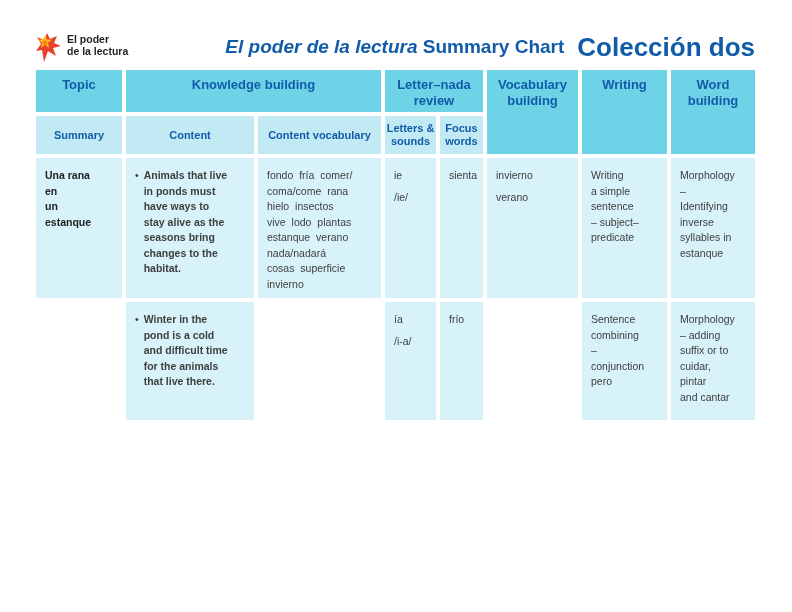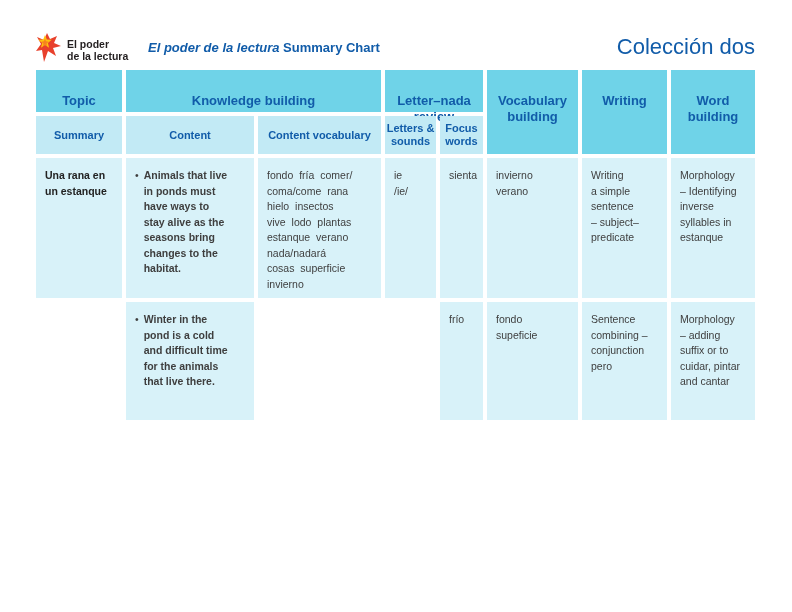--- a/index.html
+++ b/index.html
@@ -11,56 +11,56 @@
     --topic-text:#222222;
   }
   *{box-sizing:border-box;}
   html,body{margin:0;padding:0;background:#ffffff;}
   .page{
     position:relative;width:792px;height:612px;background:#ffffff;
     font-family:"Liberation Sans",sans-serif;overflow:hidden;
   }
   
   .top{position:absolute;left:36px;top:28px;width:719px;height:38px;display:flex;align-items:center;}
-  .logo{display:flex;align-items:flex-end;gap:6px;width:112px;flex:0 0 auto;}
+  .logo{display:flex;align-items:flex-start;gap:6px;width:112px;flex:0 0 auto;}
   .logo svg{display:block;}
   .logo-text{display:flex;flex-direction:column;font-size:10.5px;font-weight:bold;color:#231f20;line-height:12px;}
-  .title{flex:1;margin:0;text-align:left;font-size:13px;font-weight:bold;color:var(--heading-text);white-space:nowrap;}
+  .title{flex:1;margin:13px;text-align:right;font-size:19px;font-weight:bold;color:var(--heading-text);white-space:nowrap;}
   .title em{font-style:italic;}
-  .collection{flex:0 0 auto;font-size:22px;font-weight:normal;color:var(--heading-text);}
+  .collection{flex:0 0 auto;font-size:26px;font-weight:bold;color:var(--heading-text);}
   
   .grid{
     position:absolute;left:36px;top:70px;
     display:grid;
     grid-template-columns:86px 128px 123px 51px 43px 91px 85px 84px;
     grid-template-rows:42px 38px 140px 118px;
     gap:4px;
   }
   .c1{grid-column:1}.c2{grid-column:2}.c3{grid-column:3}.c4{grid-column:4}
   .c5{grid-column:5}.c6{grid-column:6}.c7{grid-column:7}.c8{grid-column:8}
   .c23{grid-column:2/4}.c45{grid-column:4/6}
   .r1{grid-row:1}.r2{grid-row:2}.r3{grid-row:3}.r4{grid-row:4}.r12{grid-row:1/3}
   .hcell{
     background:var(--header-fill);color:var(--heading-text);
     font-size:13px;font-weight:bold;line-height:16px;
-    text-align:center;padding-top:23px;white-space:pre-line;
+    text-align:center;padding-top:7px;white-space:pre-line;
   }
   .shcell{
     background:var(--subheader-fill);color:var(--heading-text);
     font-size:11px;font-weight:bold;line-height:13px;
     display:flex;align-items:center;justify-content:center;
     text-align:center;white-space:pre-line;
   }
   .dcell{
     background:var(--cell-fill);color:var(--body-text);
     font-size:10.5px;line-height:15.5px;
-    padding:10px 6px 6px 9px;
+    padding:10px 22px 6px 9px;
   }
   .para{white-space:pre-line;}
-  .dcell .para + .para{}
+  .dcell .para + .para{margin-top:6px;}
   .topic .para + .para{margin-top:16px;}
   .topic .bd{color:var(--topic-text);}
   .vocab{word-spacing:3px;}
   .brow{display:flex;gap:5px;}
   .bullet{flex:0 0 auto;line-height:15.5px;}
   .btext{flex:1;font-weight:bold;}
   .it{text-align:center;}
   .bd{font-weight:bold;}
 </style>
 </head>
@@ -164,26 +164,26 @@
         <span class="bullet">•</span>
         <div class="btext">
             <div class="para"><span>Winter in the
 pond is a cold
 and difficult time
 for the animals
 that live there.</span></div>
           </div>
       </div>
     </div>
+    <div class="dcell c4 r4">
+        <div class="para"><span>ía</span></div>
+        <div class="para"><span>/i-a/</span></div>
+      </div>
     <div class="dcell c5 r4">
         <div class="para"><span>frío</span></div>
-      </div>
-    <div class="dcell c6 r4">
-        <div class="para"><span>fondo</span></div>
-        <div class="para"><span>supeficie</span></div>
       </div>
     <div class="dcell c7 r4">
         <div class="para"><span>Sentence
 combining –
 conjunction
 </span><span class="it">pero</span></div>
       </div>
     <div class="dcell c8 r4">
         <div class="para"><span>Morphology
 – adding

